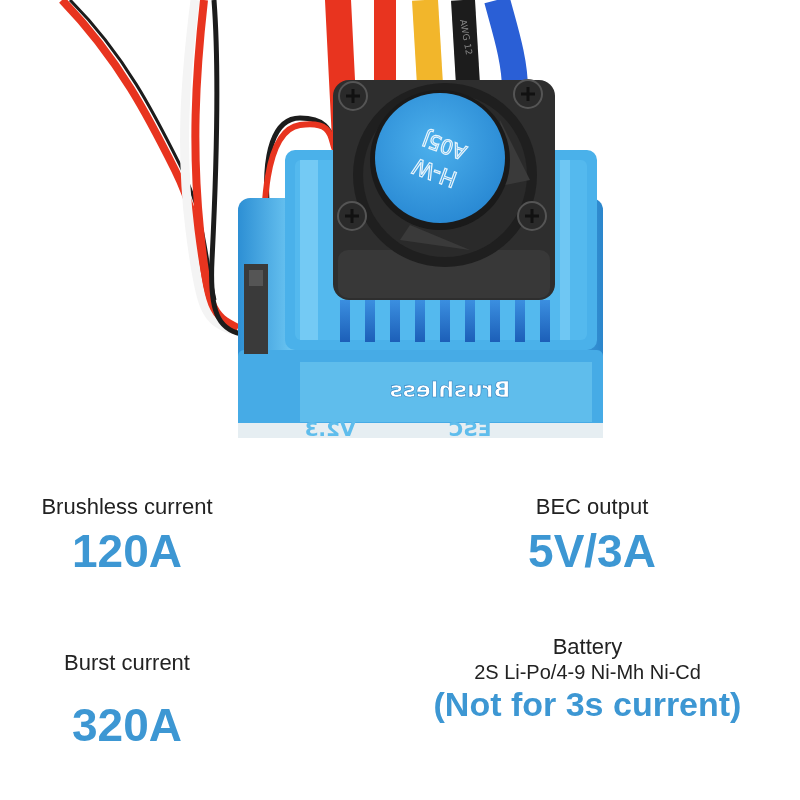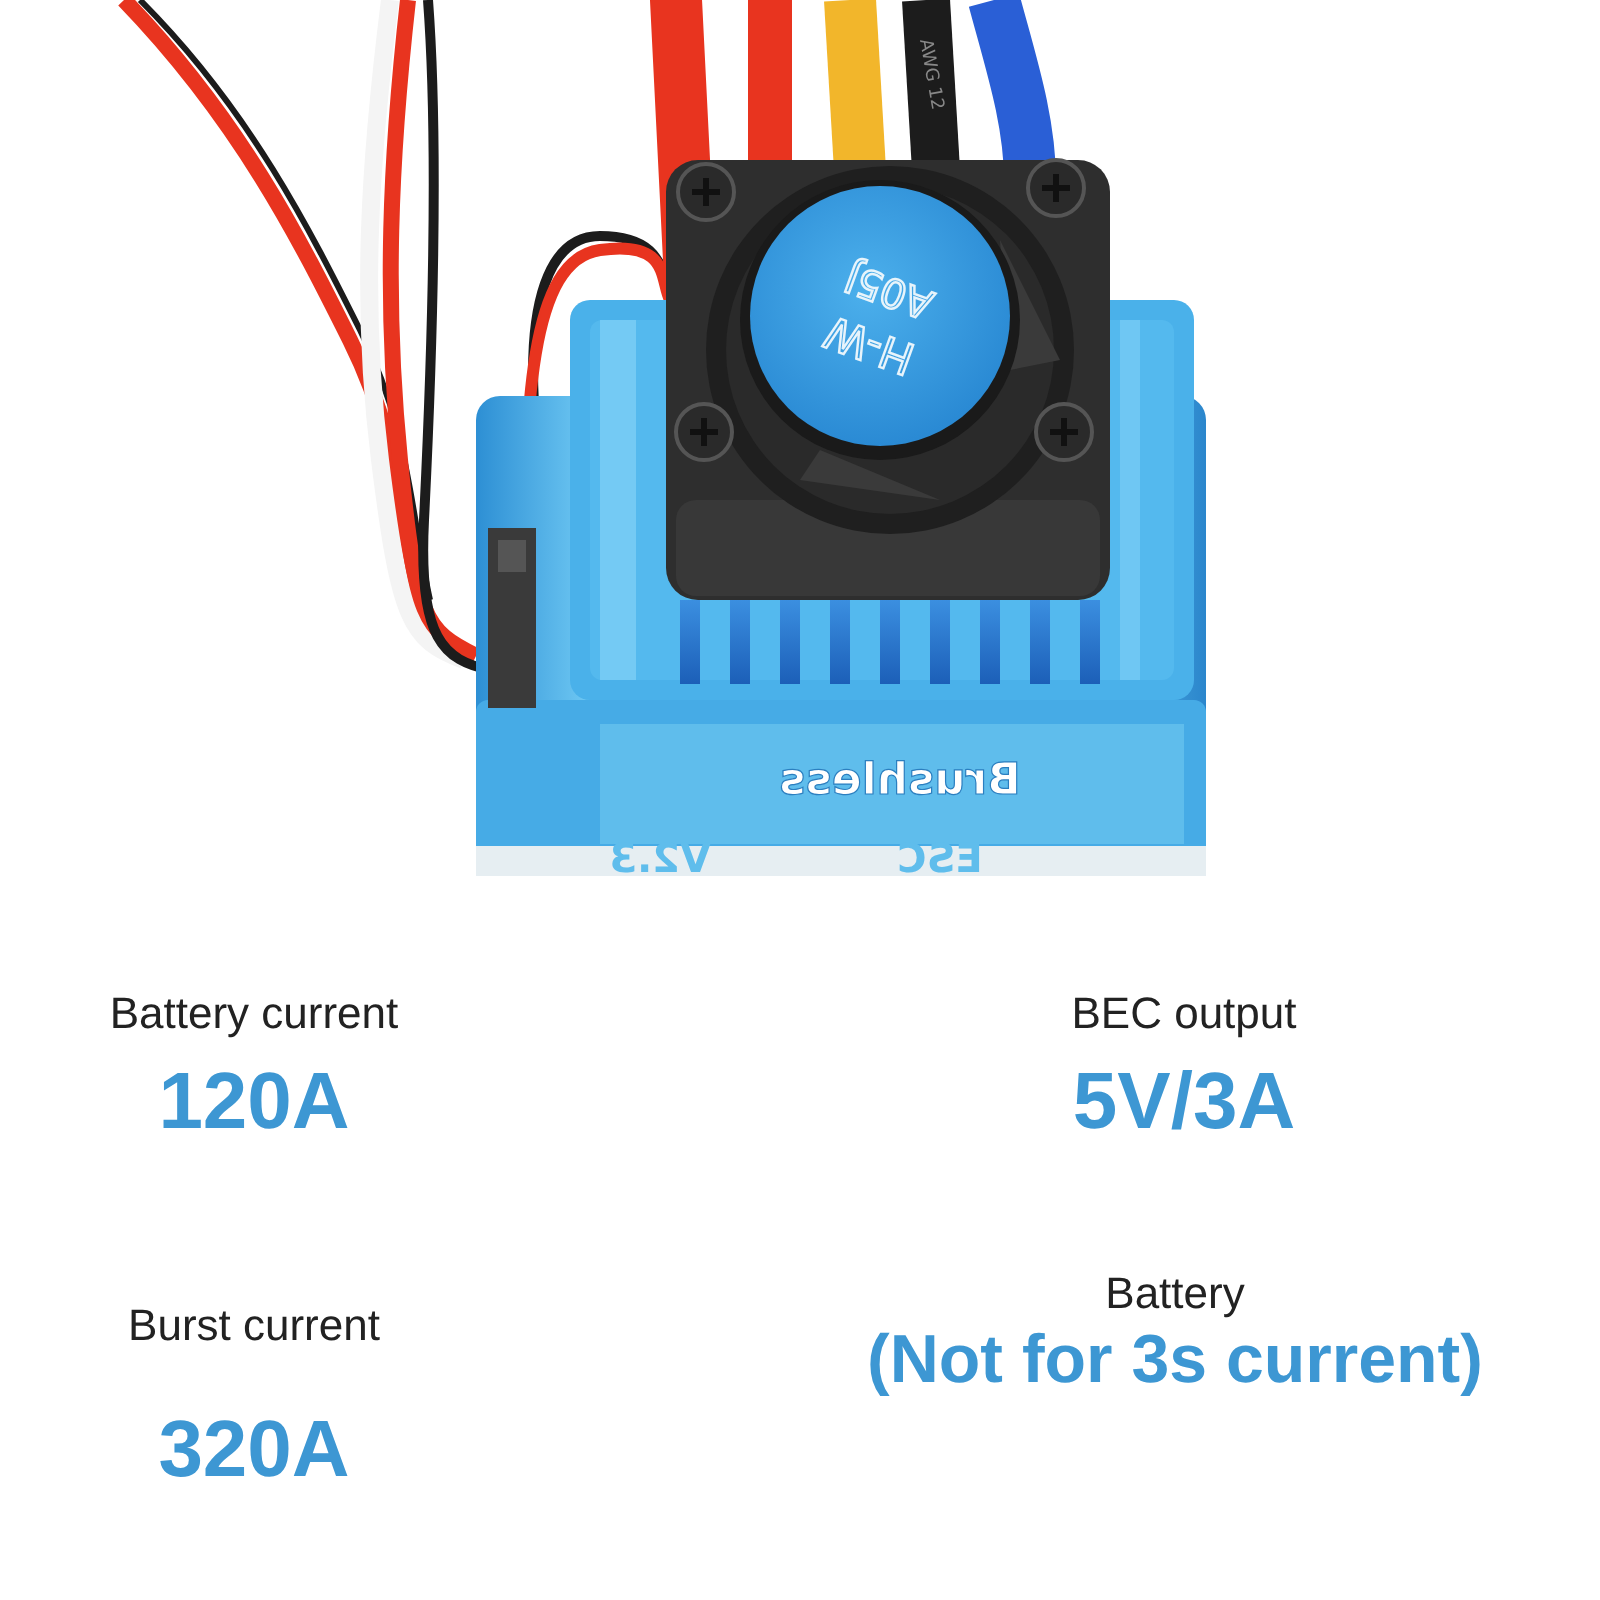--- a/index.html
+++ b/index.html
@@ -3,21 +3,21 @@
   <meta charset="utf-8">
   <style>
     html, body { margin: 0; padding: 0; }
     body {
       width: 800px; height: 800px; background: #ffffff; position: relative; overflow: hidden;
       font-family: "Liberation Sans", "DejaVu Sans", sans-serif;
     }
     .product { position: absolute; left: 0; top: 0; width: 800px; height: 470px; }
     .spec { position: absolute; text-align: center; }
     .spec-label { color: #222222; font-size: 22px; line-height: 26px; white-space: nowrap; }
-    .spec-value { color: #3d97d3; font-weight: bold; font-size: 40px; line-height: 38px; white-space: nowrap; }
+    .spec-value { color: #3d97d3; font-weight: bold; font-size: 46px; line-height: 38px; white-space: nowrap; }
     .spec-sub { color: #222222; font-size: 20px; line-height: 24px; white-space: nowrap; }
     .spec-warn { color: #3d97d3; font-weight: bold; font-size: 34px; line-height: 40px; white-space: nowrap; }
 
     #spec-continue { left: 27px; top: 494px; width: 200px; }
     #spec-continue .spec-value { margin-top: 12px; }
     #spec-bec { left: 492px; top: 494px; width: 200px; }
     #spec-bec .spec-value { margin-top: 12px; }
     #spec-burst { left: 27px; top: 650px; width: 200px; }
     #spec-burst .spec-value { margin-top: 30px; }
     #spec-battery { left: 400px; top: 634px; width: 375px; }
@@ -121,30 +121,31 @@
         <circle cx="352" cy="216" r="14" fill="#2a2a2a" stroke="#555" stroke-width="2"></circle>
         <path d="M345 216 H359 M352 209 V223" stroke="#111" stroke-width="3"></path>
         <circle cx="532" cy="216" r="14" fill="#2a2a2a" stroke="#555" stroke-width="2"></circle>
         <path d="M525 216 H539 M532 209 V223" stroke="#111" stroke-width="3"></path>
       </g>
     </g>
   </svg>
 </div>
 
 <div class="spec" id="spec-continue">
-  <div class="spec-label">Battery current</div>
+  <div class="spec-label">Brushless current</div>
   <div class="spec-value">120A</div>
 </div>
 
 <div class="spec" id="spec-bec">
   <div class="spec-label">BEC output</div>
   <div class="spec-value">5V/3A</div>
 </div>
 
 <div class="spec" id="spec-burst">
   <div class="spec-label">Burst current</div>
   <div class="spec-value">320A</div>
 </div>
 
 <div class="spec" id="spec-battery">
   <div class="spec-label">Battery</div>
+  <div class="spec-sub">2S Li-Po/4-9 Ni-Mh Ni-Cd</div>
   <div class="spec-warn">(Not for 3s current)</div>
 </div>
 
 </body></html>

